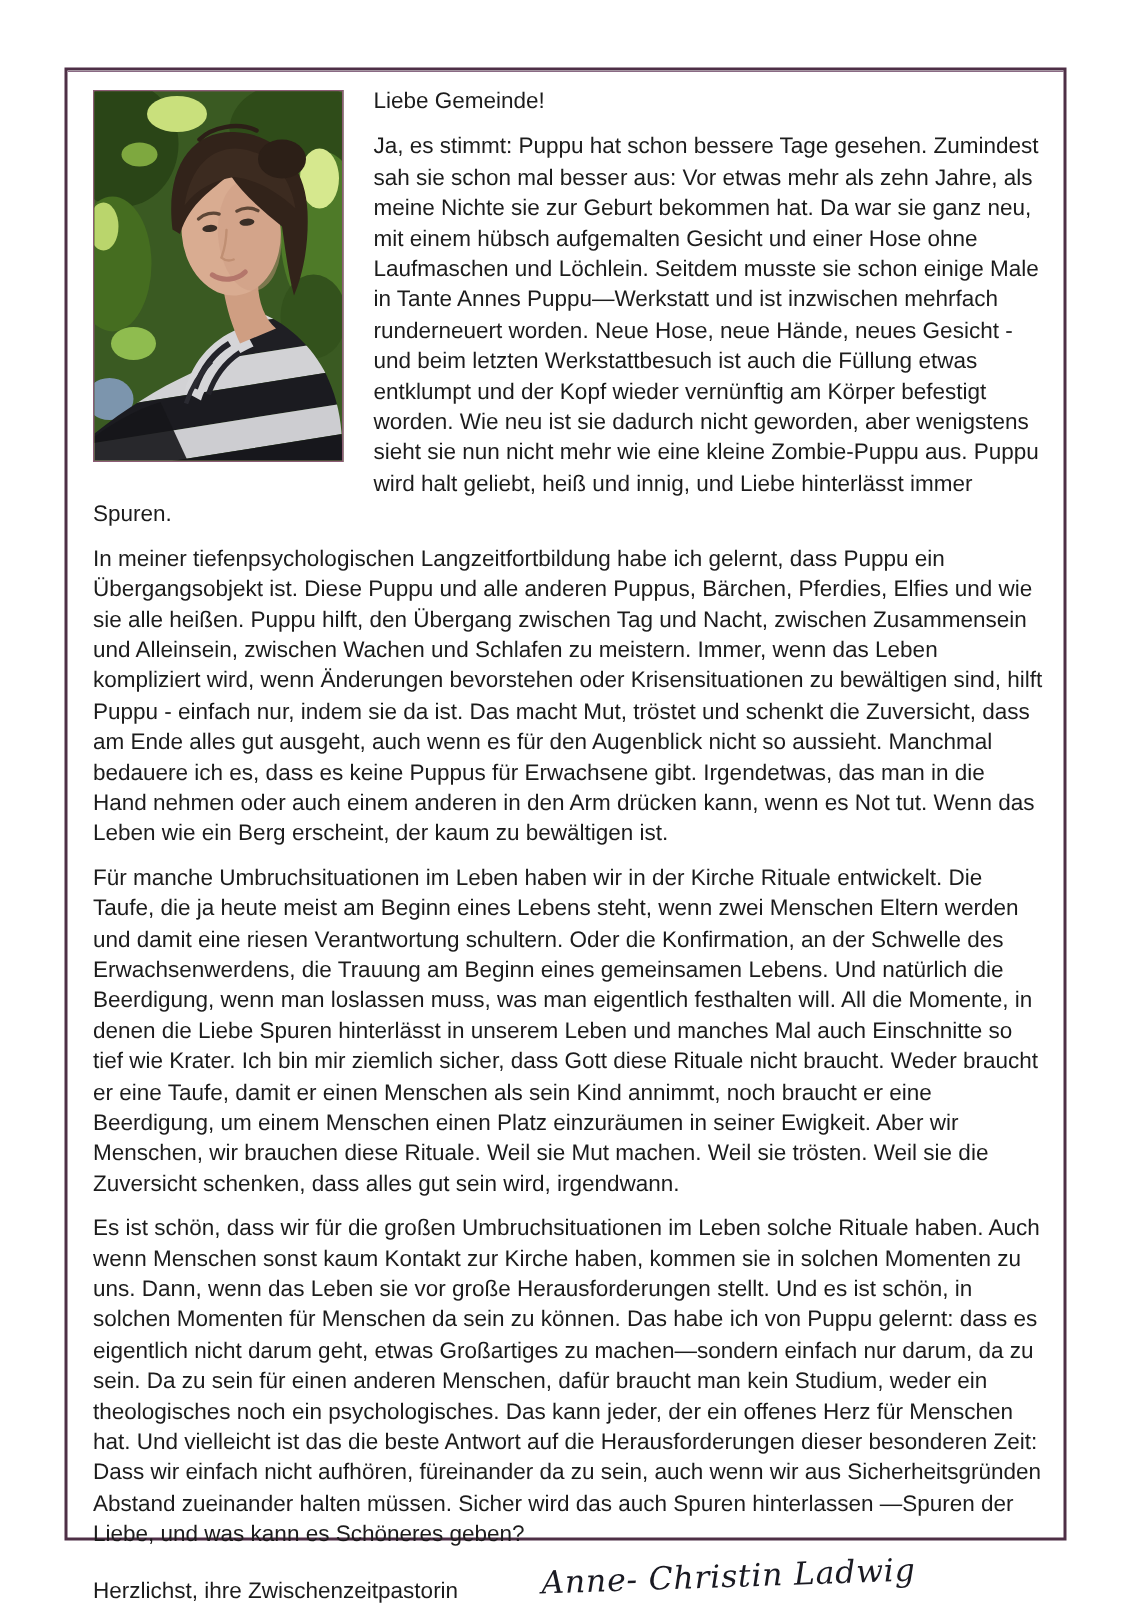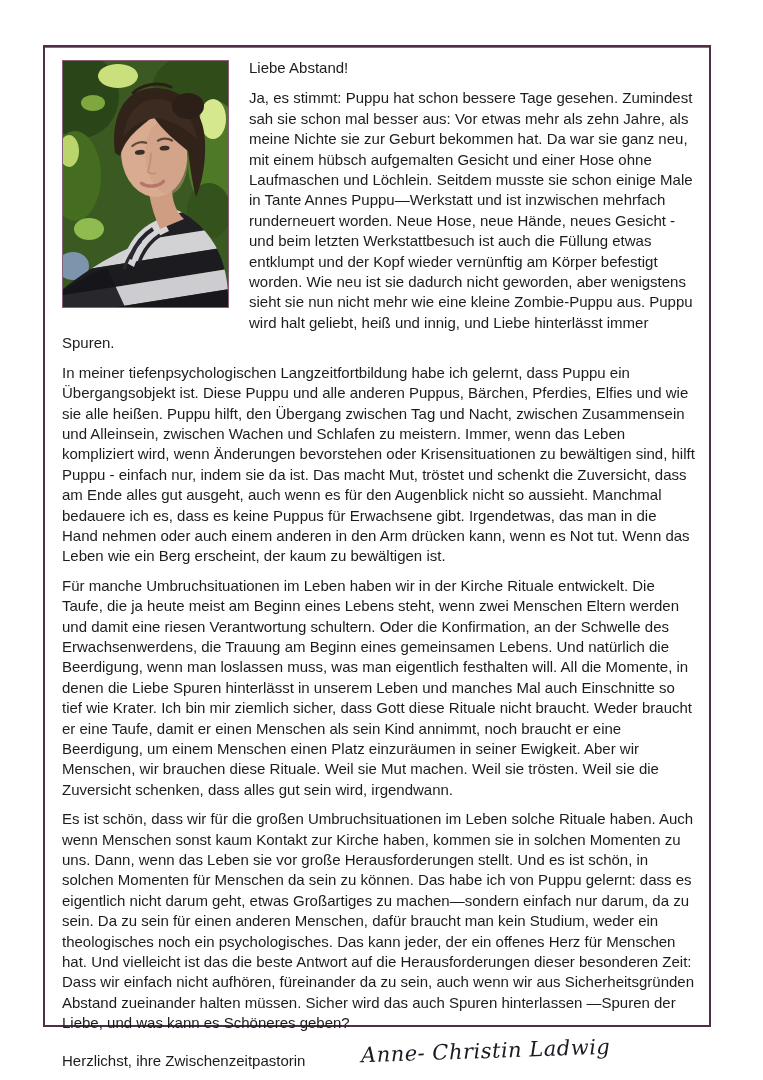--- a/index.html
+++ b/index.html
@@ -111,21 +111,21 @@
         </g>
         <g>
           <path d="M52,92 C47,52 64,26 93,27 C122,28 141,50 142,80 C143,102 139,122 133,136 C129,121 127,104 125,90 C113,80 100,70 90,55 C79,66 64,73 57,95 Z" fill="#32231a"></path>
           <path d="M60,76 C64,50 78,38 94,38 C115,39 130,54 134,78 C119,64 104,58 93,57 C80,59 68,65 60,76 Z" fill="#3c2b20"></path>
           <path d="M70,32 C78,24 95,20 108,26" stroke="#2c1f17" stroke-width="3" fill="none" stroke-linecap="round"></path>
           <ellipse cx="125" cy="45" rx="16" ry="13" fill="#2c1f17"></ellipse>
         </g>
       </svg>
     </div>
 
-    <p class="greeting">Liebe Abstand!</p>
+    <p class="greeting">Liebe Gemeinde!</p>
     <p>Ja, es stimmt: Puppu hat schon bessere Tage gesehen.  Zumindest sah sie schon mal besser aus: Vor etwas mehr als zehn Jahre, als meine Nichte sie zur Geburt bekommen hat. Da war sie ganz neu, mit einem hübsch aufgemalten Gesicht und einer Hose ohne Laufmaschen und Löchlein. Seitdem musste sie schon einige Male in Tante Annes Puppu—Werkstatt und ist inzwischen mehrfach runderneuert worden. Neue Hose, neue Hände, neues Gesicht - und beim letzten Werkstattbesuch ist auch die Füllung etwas entklumpt und der Kopf wieder vernünftig am Körper befestigt worden.  Wie neu ist sie dadurch nicht geworden, aber wenigstens sieht sie nun nicht mehr wie eine kleine Zombie-Puppu aus. Puppu wird halt geliebt, heiß und innig, und Liebe hinterlässt immer Spuren.</p>
     <p>In meiner tiefenpsychologischen Langzeitfortbildung  habe ich gelernt, dass Puppu ein Übergangsobjekt ist. Diese Puppu und alle anderen Puppus, Bärchen, Pferdies, Elfies und wie sie alle heißen. Puppu hilft, den Übergang zwischen Tag und Nacht, zwischen Zusammensein und Alleinsein, zwischen Wachen und Schlafen zu meistern.  Immer, wenn das Leben kompliziert wird, wenn Änderungen bevorstehen oder Krisensituationen zu bewältigen sind, hilft Puppu - einfach nur, indem sie da ist. Das macht Mut, tröstet und schenkt die Zuversicht, dass am Ende alles gut ausgeht, auch wenn es für den Augenblick nicht so aussieht. Manchmal bedauere ich es, dass es keine Puppus für Erwachsene gibt. Irgendetwas, das man in die Hand nehmen oder auch einem anderen in den Arm drücken kann, wenn es Not tut. Wenn das Leben wie ein Berg erscheint, der kaum zu bewältigen ist.</p>
     <p>Für manche Umbruchsituationen im Leben haben wir in der Kirche Rituale entwickelt. Die Taufe, die ja heute meist am Beginn eines Lebens steht, wenn zwei Menschen Eltern werden und damit eine riesen Verantwortung schultern. Oder die Konfirmation, an der Schwelle des Erwachsenwerdens, die Trauung am Beginn eines gemeinsamen Lebens. Und natürlich die Beerdigung, wenn man loslassen muss, was man eigentlich festhalten will. All die Momente, in denen die Liebe Spuren hinterlässt in unserem Leben und manches Mal auch Einschnitte so tief wie Krater. Ich bin mir ziemlich sicher, dass Gott diese Rituale nicht braucht. Weder braucht er eine Taufe, damit er einen Menschen als sein Kind annimmt, noch braucht er eine Beerdigung, um einem Menschen einen Platz einzuräumen in seiner Ewigkeit. Aber wir Menschen, wir brauchen diese Rituale. Weil sie Mut machen. Weil sie trösten. Weil sie die Zuversicht schenken, dass alles gut sein wird, irgendwann.</p>
     <p>Es ist schön, dass wir für die großen Umbruchsituationen im Leben solche Rituale haben. Auch wenn Menschen sonst kaum Kontakt zur Kirche haben, kommen sie in solchen Momenten zu uns. Dann, wenn das Leben sie vor große Herausforderungen stellt. Und es ist schön, in solchen Momenten für Menschen da sein zu können. Das habe ich von Puppu gelernt: dass es eigentlich nicht darum geht, etwas Großartiges zu machen—sondern einfach nur darum, da zu sein. Da zu sein für einen anderen Menschen, dafür braucht man kein Studium, weder ein theologisches noch ein psychologisches. Das kann jeder, der ein offenes Herz für Menschen hat.  Und vielleicht ist das die beste Antwort auf die Herausforderungen dieser besonderen Zeit:  Dass wir einfach nicht aufhören, füreinander da zu sein, auch wenn wir aus Sicherheitsgründen Abstand zueinander halten müssen. Sicher wird das auch Spuren hinterlassen —Spuren der Liebe, und was kann es Schöneres geben?</p>
 
     <div class="closing-row">
       <span class="closing">Herzlichst, ihre Zwischenzeitpastorin</span>
       <span class="signature">Anne- Christin Ladwig</span>
     </div>
 

